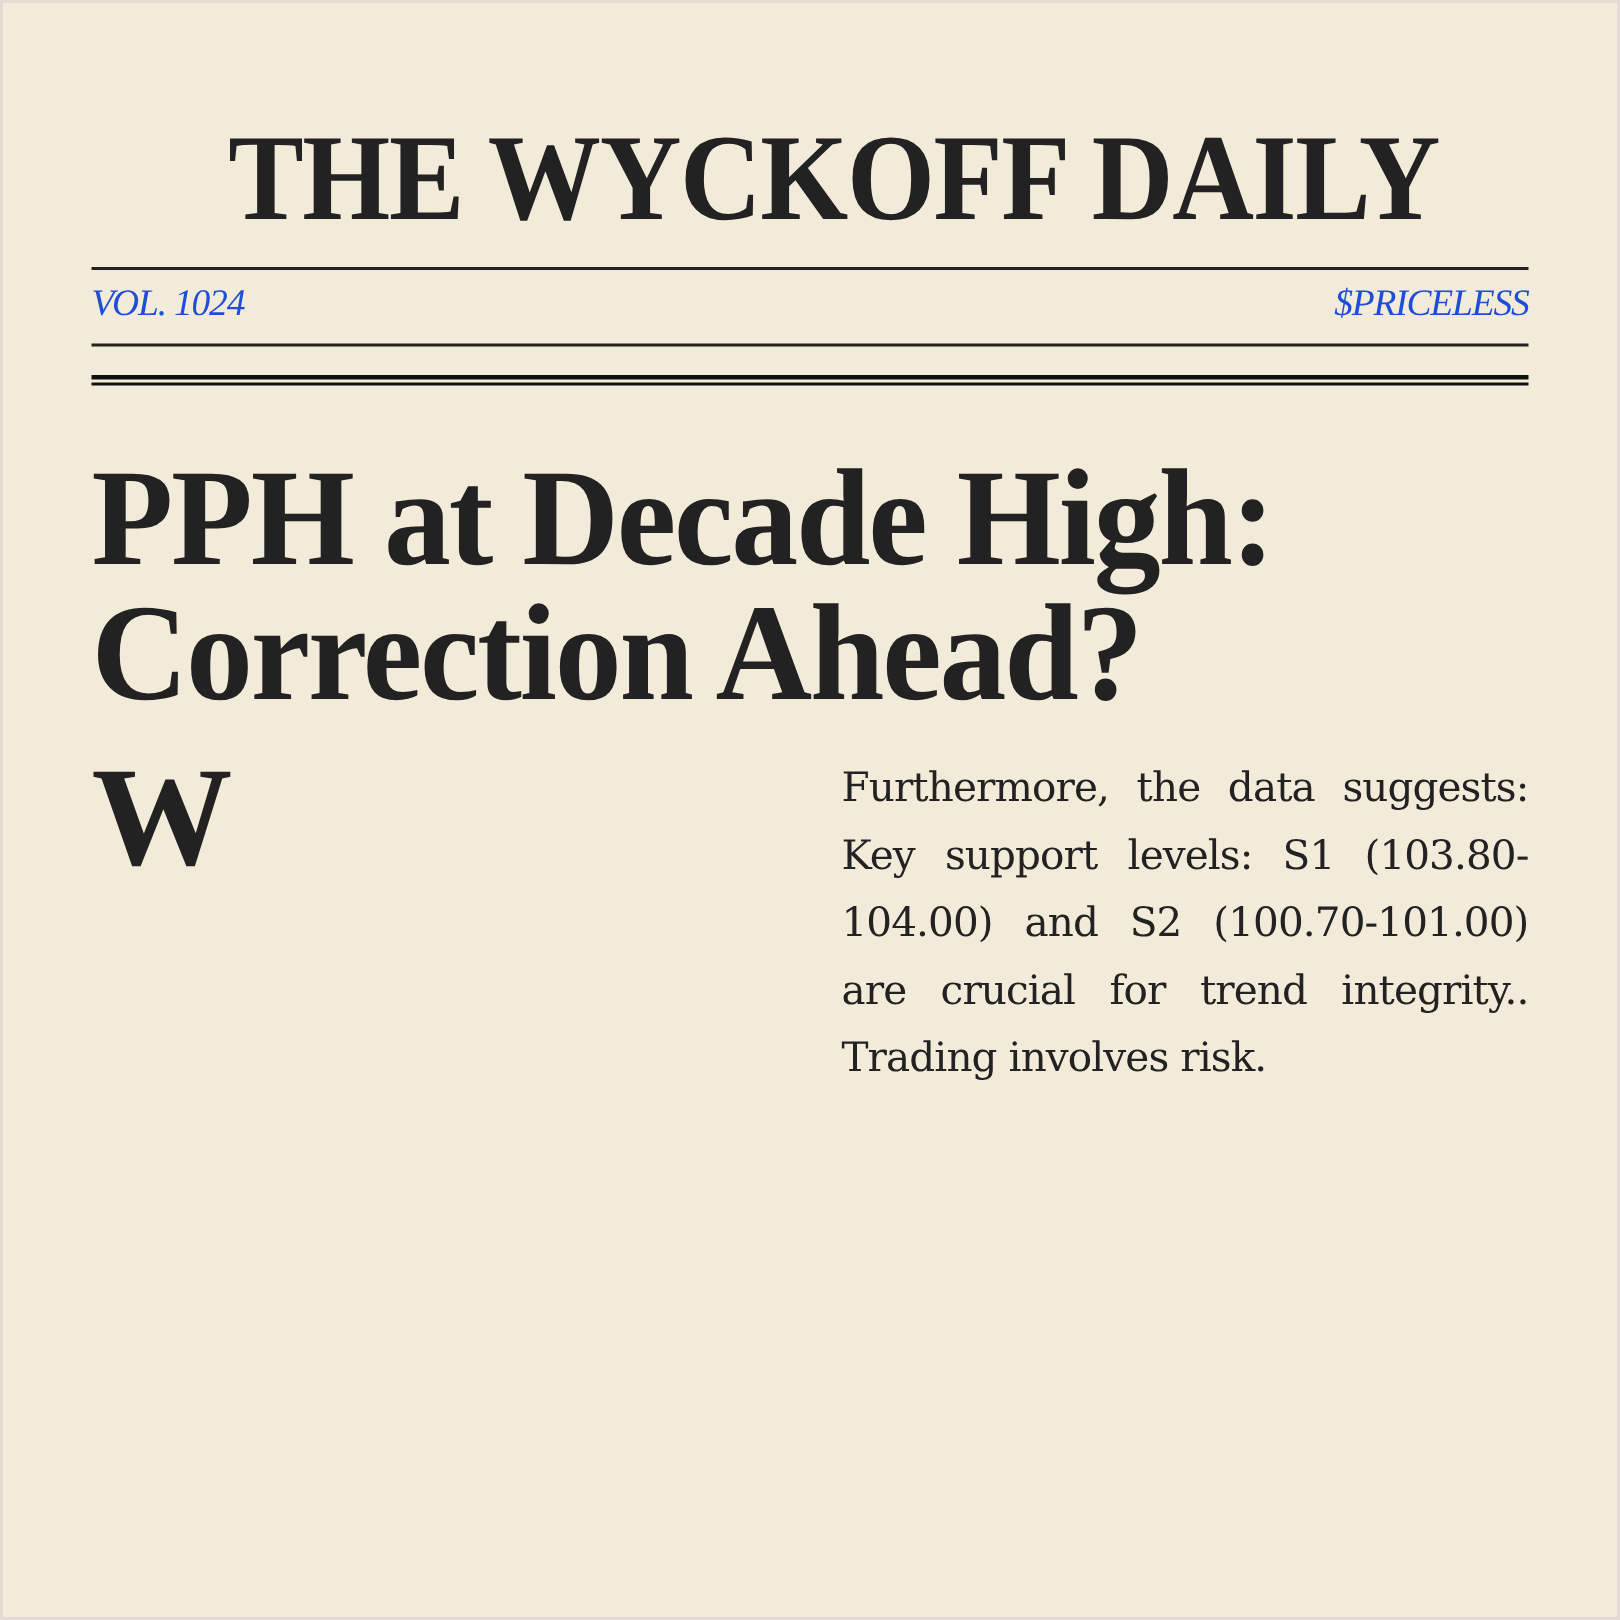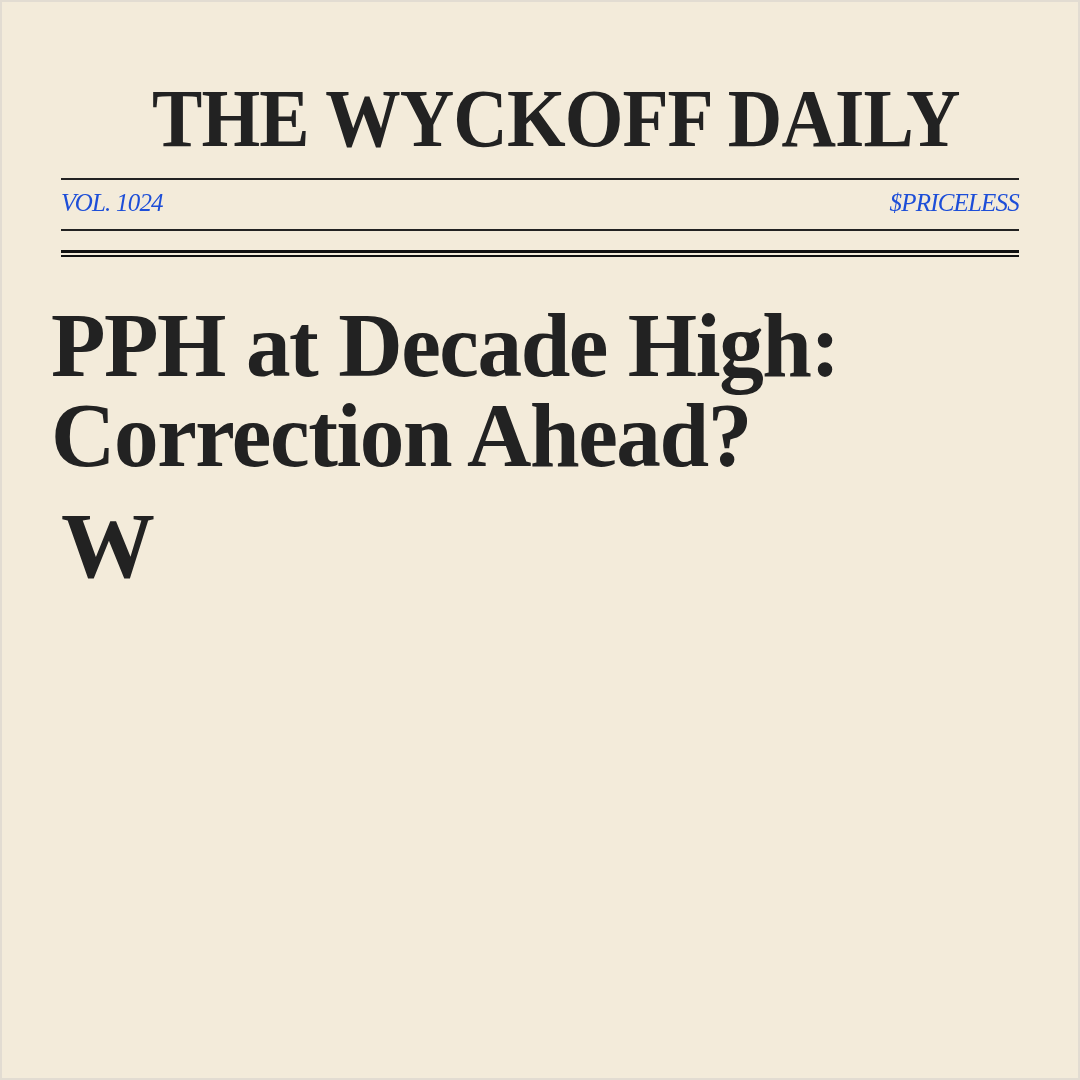--- a/index.html
+++ b/index.html
@@ -64,21 +64,21 @@
       font-family: "Liberation Serif", serif;
       font-style: italic;
       font-size: 25px;
       letter-spacing: -0.8px;
       color: #1d4ed8;
     }
     .meta-row span { white-space: nowrap; }
 
     .headline {
       position: absolute;
-      left: 51px;
+      left: 61px;
       top: 300px;
       width: 960px;
       font-family: "Liberation Serif", serif;
       font-weight: bold;
       font-size: 92px;
       line-height: 90px;
       letter-spacing: -1.5px;
       color: #222222;
       margin: 0;
     }
@@ -143,14 +143,17 @@
 <article>
   <h1 class="headline">
     <span class="hl-line">PPH at Decade High:</span>
     <span class="hl-line">Correction Ahead?</span>
   </h1>
 
   <div class="columns">
     <p class="col">
       <span class="drop-cap">W</span>
     </p>
+    <p class="col">
+      <span>Furthermore, the data suggests: Key support levels: S1 (103.80-104.00) and S2 (100.70-101.00) are crucial for trend integrity.. Trading involves risk.</span>
+    </p>
   </div>
 </article>
 
 </body></html>

